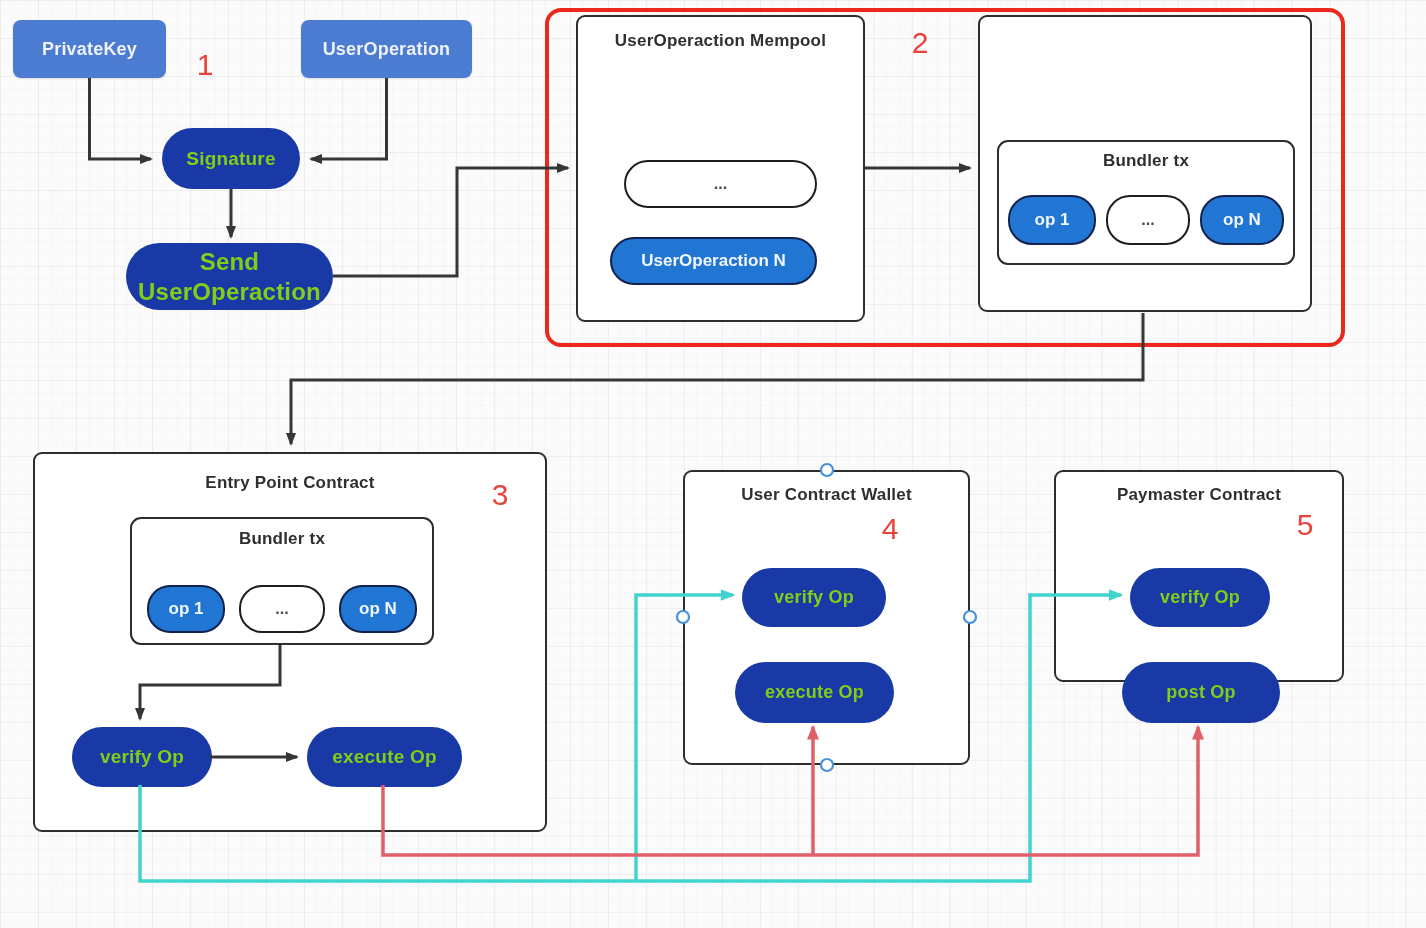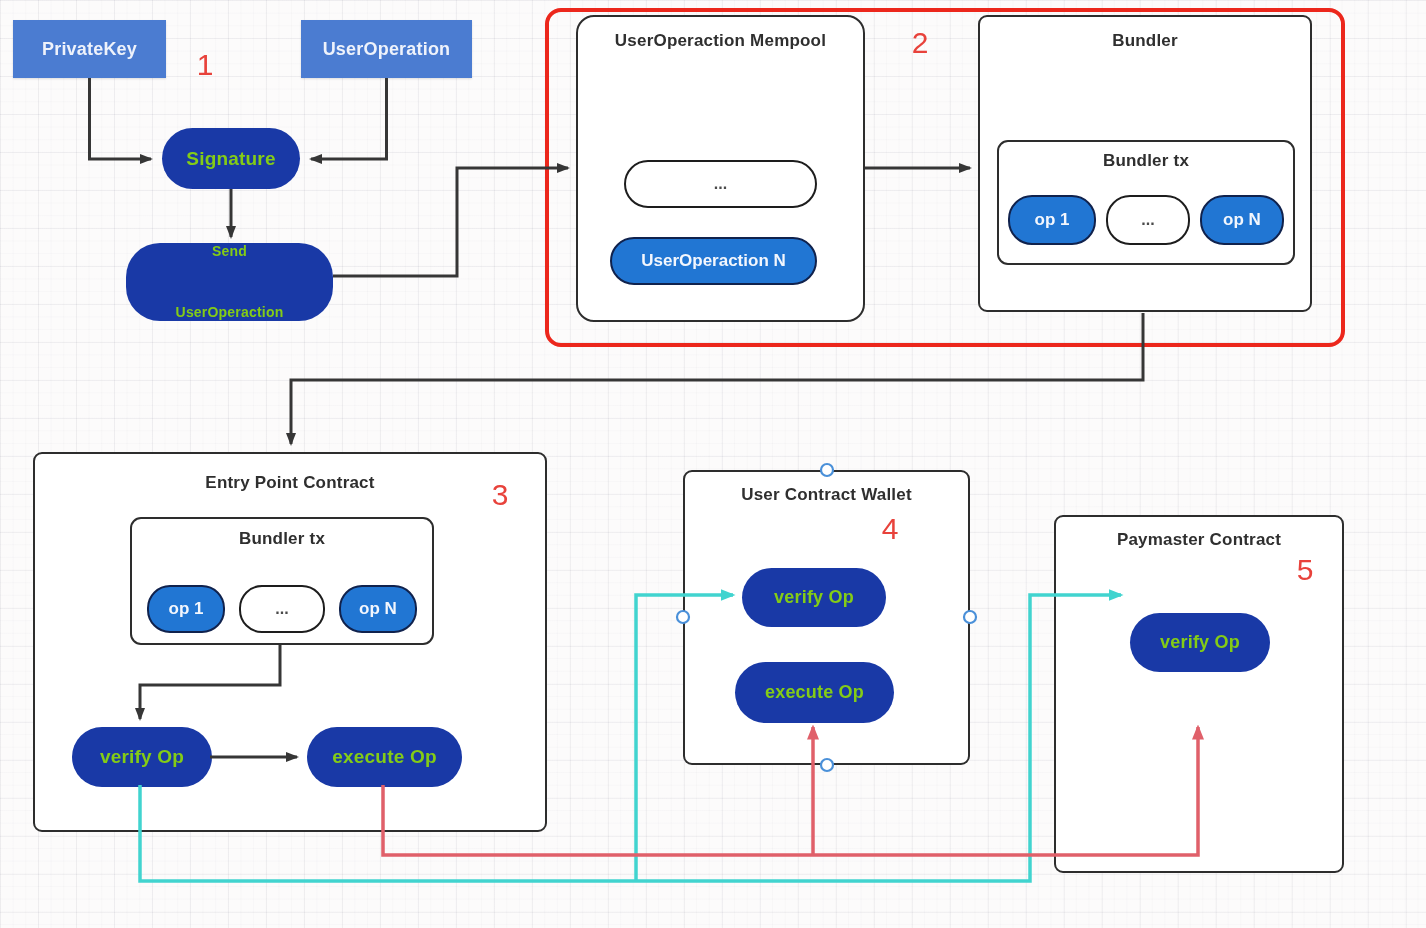--- a/index.html
+++ b/index.html
@@ -10,21 +10,21 @@
     background-image:
       linear-gradient(to right, rgba(70,70,95,0.055) 1px, transparent 1px),
       linear-gradient(to bottom, rgba(70,70,95,0.055) 1px, transparent 1px),
       linear-gradient(to right, rgba(70,70,95,0.022) 1px, transparent 1px),
       linear-gradient(to bottom, rgba(70,70,95,0.022) 1px, transparent 1px);
     background-size:38px 38px,38px 38px,12.67px 12.67px,12.67px 12.67px;
   }
   .abs{position:absolute;}
   .node-rect{
     background:#4b7cd1;color:#eef2fb;display:flex;align-items:center;justify-content:center;
-    font-size:18px;font-weight:700;letter-spacing:.2px;border-radius:0;
+    font-size:18px;font-weight:700;letter-spacing:.2px;border-radius:8px;
     box-shadow:0 1px 2px rgba(0,0,0,.12);
   }
   .pill-dark{
     background:#1939a6;color:#84cc16;display:flex;flex-direction:column;align-items:center;justify-content:center;
     font-size:19px;font-weight:700;letter-spacing:.2px;border-radius:34px;line-height:1.25;
   }
   .pill-mid{
     background:#2176d3;color:#f2f6fd;border:2.5px solid #10224d;box-sizing:border-box;
     display:flex;align-items:center;justify-content:center;font-size:17px;font-weight:700;border-radius:26px;
   }
@@ -54,40 +54,39 @@
   <div class="abs node-rect" style="left:13px;top:20px;width:153px;height:58px;">
     <span>PrivateKey</span>
   </div>
   <div class="abs step-num" style="left:188px;top:50px;width:34px;">1</div>
   <div class="abs node-rect" style="left:301px;top:20px;width:171px;height:58px;">
     <span>UserOperation</span>
   </div>
   <div class="abs pill-dark" style="left:162px;top:128px;width:138px;height:61px;">
     <span>Signature</span>
   </div>
-  <div class="abs pill-dark" style="left:126px;top:243px;width:207px;height:78px;font-size:14px;justify-content:space-between;">
+  <div class="abs pill-dark" style="left:126px;top:243px;width:207px;height:67px;font-size:24px;">
     <span>Send</span>
     <span>UserOperaction</span>
   </div>
 
   <div class="abs region" style="left:545px;top:8px;width:800px;height:339px;"></div>
   <div class="abs step-num" style="left:900px;top:28px;width:40px;">2</div>
 
-  <div class="abs box" style="left:576px;top:15px;width:289px;height:307px;border-radius:18px;">
+  <div class="abs box" style="left:576px;top:15px;width:289px;height:307px;">
     <div class="box-title" style="margin-top:14px;">UserOperaction Mempool</div>
     <div class="abs pill-white" style="left:46px;top:143px;width:193px;height:48px;">
       <span>...</span>
     </div>
     <div class="abs pill-mid" style="left:32px;top:220px;width:207px;height:48px;">
       <span>UserOperaction N</span>
     </div>
   </div>
 
   <div class="abs box" style="left:978px;top:15px;width:334px;height:297px;">
-    <div class="box-title" style="margin-top:14px;">Bundler</div>
     <div class="abs box" style="left:17px;top:123px;width:298px;height:125px;border-radius:11px;">
       <div class="box-title" style="margin-top:9px;">Bundler tx</div>
       <div class="abs" style="left:0;top:53px;width:100%;display:flex;justify-content:space-between;padding:0 9px;box-sizing:border-box;">
         <div class="pill-mid" style="width:88px;height:50px;border-radius:24px;">
           <span>op 1</span>
         </div>
         <div class="pill-white" style="width:84px;height:50px;border-radius:24px;">
           <span>...</span>
         </div>
         <div class="pill-mid" style="width:84px;height:50px;border-radius:24px;">
@@ -126,25 +125,28 @@
     <div class="box-title" style="margin-top:13px;">User Contract Wallet</div>
     <div class="abs step-num" style="left:188px;top:42px;width:34px;">4</div>
     <div class="abs pill-dark" style="left:57px;top:96px;width:144px;height:59px;font-size:18px;">
       <span>verify Op</span>
     </div>
     <div class="abs pill-dark" style="left:50px;top:190px;width:159px;height:61px;font-size:18px;">
       <span>execute Op</span>
     </div>
   </div>
 
-  <div class="abs box" style="left:1054px;top:470px;width:290px;height:358px;margin-top:45px;">
+  <div class="abs box" style="left:1054px;top:470px;width:290px;height:212px;">
     <div class="box-title" style="margin-top:13px;">Paymaster Contract</div>
     <div class="abs step-num" style="left:232px;top:38px;width:34px;">5</div>
     <div class="abs pill-dark" style="left:74px;top:96px;width:140px;height:59px;font-size:18px;">
       <span>verify Op</span>
+    </div>
+    <div class="abs pill-dark" style="left:66px;top:190px;width:158px;height:61px;font-size:18px;">
+      <span>post Op</span>
     </div>
   </div>
 
   <svg class="wires" width="1426" height="928" viewBox="0 0 1426 928">
     <defs>
       <marker id="ah-b" markerUnits="userSpaceOnUse" markerWidth="13" markerHeight="10" refX="11" refY="5" orient="auto">
         <path d="M0,0 L13,5 L0,10 Z" fill="#363636"></path>
       </marker>
       <marker id="ah-c" markerUnits="userSpaceOnUse" markerWidth="15" markerHeight="12" refX="12.5" refY="6" orient="auto">
         <path d="M0,0 L15,6 L0,12 Z" fill="#41d4cf"></path>

